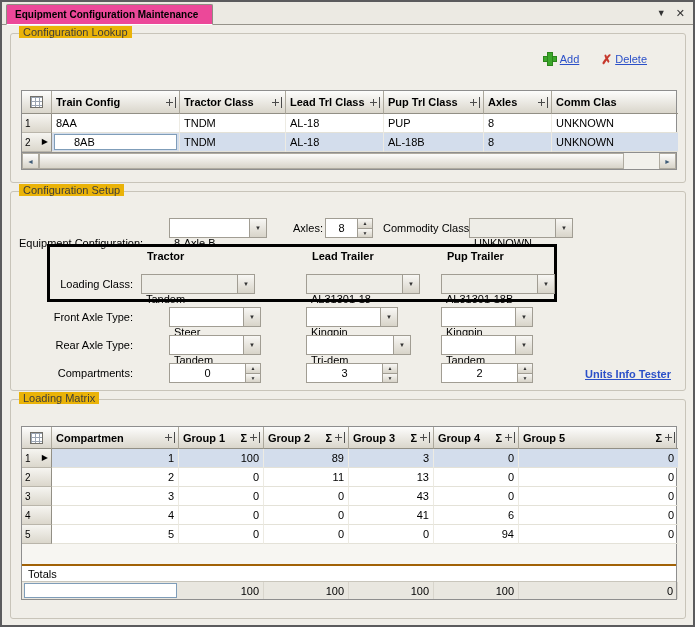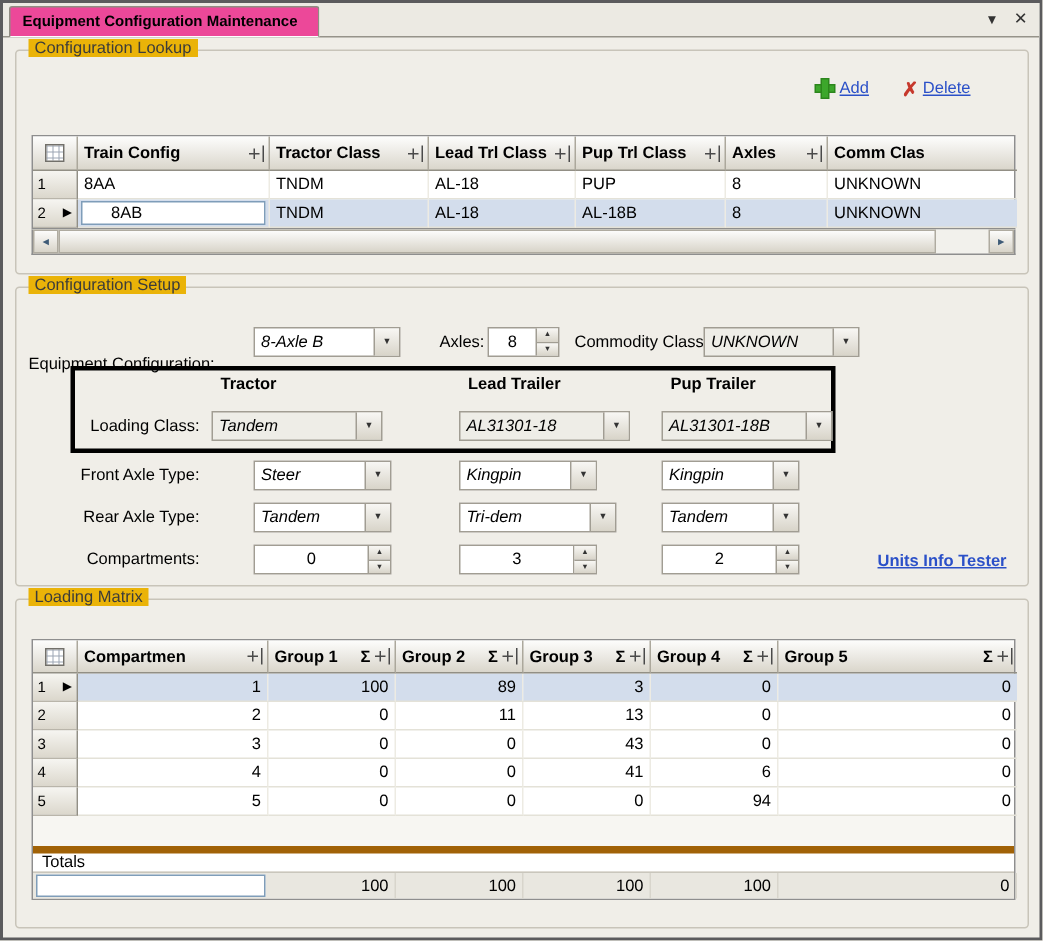--- a/index.html
+++ b/index.html
@@ -70,35 +70,35 @@
   .hscroll { position:absolute; height:17px; border:1px solid #8E8E8E; border-top:none;
              background:#F2F1EC; display:flex; align-items:stretch; }
   .sbtn { width:17px; flex:none; background:linear-gradient(#FCFCFB,#D8D4C9); border:1px solid #AFABA0;
           display:flex; align-items:center; justify-content:center; font-size:7px; color:#3E5B77; }
   .sthumb { width:585px; flex:none; background:linear-gradient(#FCFCFB,#D8D4C9); border:1px solid #AFABA0; }
   
   .flabel { position:absolute; height:20px; line-height:20px; white-space:nowrap; }
   .rlabel { text-align:right; }
   .combo { position:absolute; height:20px; border:1px solid #A19D93; background:#FFF; display:flex; }
   .combo.gray { background:#EEEDE7; }
-  .cval { flex:1; padding:0 4px; line-height:18px; overflow:hidden; white-space:nowrap;font-style:italic; }
+  .cval { flex:1; padding:15px 4px; line-height:18px; overflow:hidden; white-space:nowrap; }
   .cbtn { width:17px; flex:none; background:linear-gradient(#F8F7F4,#D8D4C9); border-left:1px solid #A19D93;
           display:flex; align-items:center; justify-content:center; font-size:6px; color:#333; }
   .spin { position:absolute; height:20px; border:1px solid #A19D93; background:#FFF; display:flex; }
   .sval { flex:1; text-align:center; line-height:18px; }
   .sbtns { width:15px; flex:none; display:flex; flex-direction:column; border-left:1px solid #A19D93; }
   .su,.sd { flex:1; background:linear-gradient(#F8F7F4,#D8D4C9); display:flex; align-items:center; justify-content:center;
             font-size:5px; color:#333; }
   .su { border-bottom:1px solid #A19D93; }
   .blackbox { position:absolute; left:36px; top:52px; width:510px; height:58px; border:3px solid #000; }
   .unit-hdr { position:absolute; top:58px; width:100px; font-weight:bold; }
   .units-link { position:absolute; right:14px; top:176px; font-weight:bold; }
   
   .mfiller { height:20px; background:#F7F6F2; }
-  .totalsband { height:17px; border-top:5px solid #a16207; background:#FFF; display:flex; align-items:center; padding-left:6px; }
+  .totalsband { height:17px; border-top:2px solid #a16207; background:#FFF; display:flex; align-items:center; padding-left:6px; }
   .totalsrow { display:flex; height:18px; background:#E9E7E0; border-top:1px solid #C9C6BC; }
   .trow-first { width:157px; flex:none; display:flex; padding:1px 2px; }
   .tc { display:flex; align-items:center; justify-content:flex-end; padding:0 4px; border-right:1px solid #D8D5CC; }
 </style>
 </head>
 <body>
 
 <div class="window">
 
   <div class="tabstrip">

